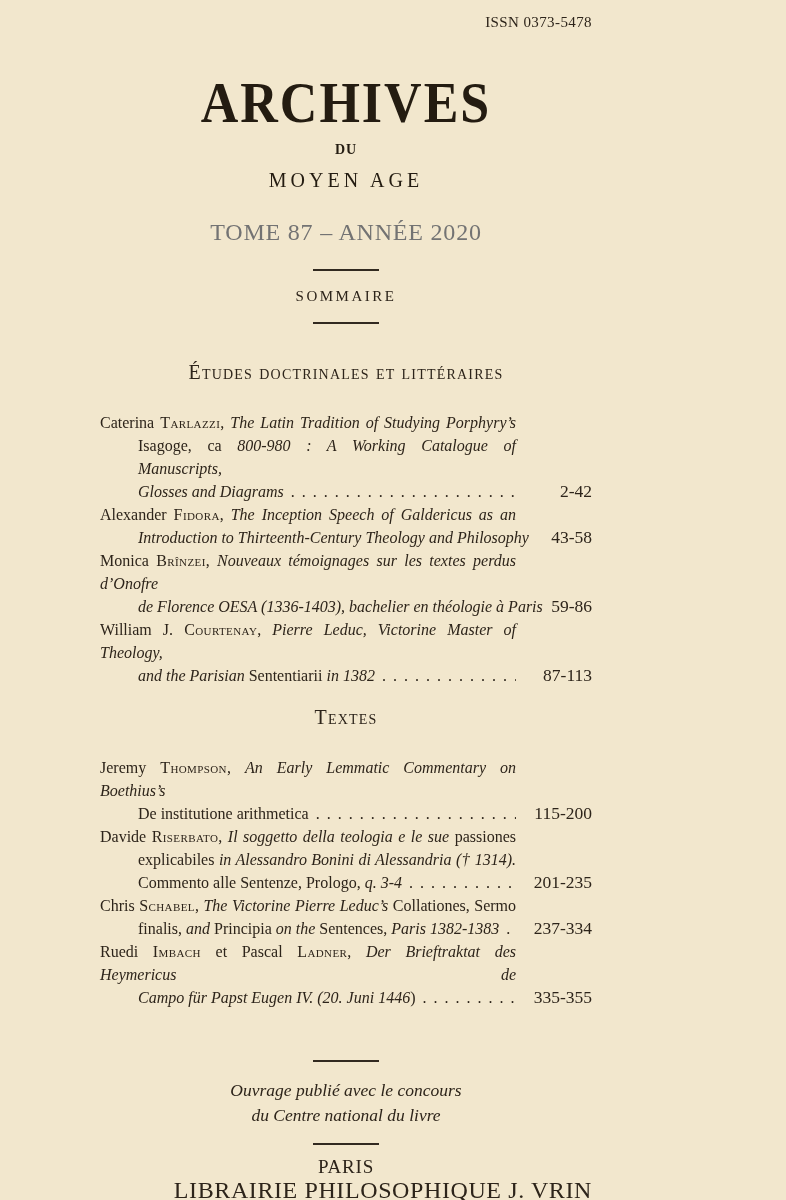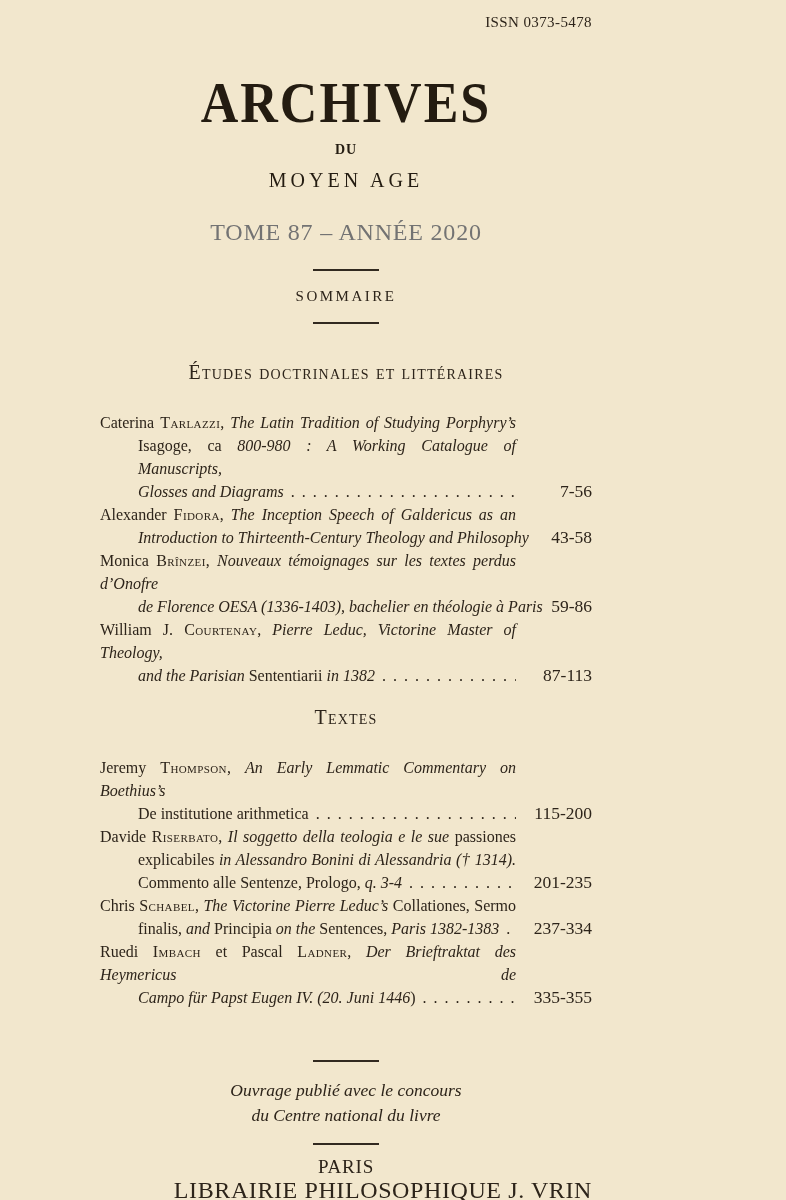--- a/index.html
+++ b/index.html
@@ -92,21 +92,21 @@
         <div class="entries">
           <div class="entry">
             <div class="entry-text">
               <div class="line"><span class="seg-r">Caterina </span><span class="seg-sc">Tarlazzi</span><span class="seg-r">, </span><span class="seg-i">The Latin Tradition of Studying Porphyry’s</span></div>
               <div class="line cont"><span class="seg-r">Isagoge, ca </span><span class="seg-i">800-980 : A Working Catalogue of Manuscripts,</span></div>
               <div class="line cont lastline">
                 <span class="line-text"><span class="seg-i">Glosses and Diagrams</span></span>
                 <span class="dots">................................................................................</span>
               </div>
             </div>
-            <div class="entry-pages">7-56</div>
+            <div class="entry-pages">2-42</div>
           </div>
           <div class="entry">
             <div class="entry-text">
               <div class="line"><span class="seg-r">Alexander </span><span class="seg-sc">Fidora</span><span class="seg-r">, </span><span class="seg-i">The Inception Speech of Galdericus as an</span></div>
               <div class="line cont lastline">
                 <span class="line-text"><span class="seg-i">Introduction to Thirteenth-Century Theology and Philosophy</span></span>
                 <span class="dots">................................................................................</span>
               </div>
             </div>
             <div class="entry-pages">43-58</div>

